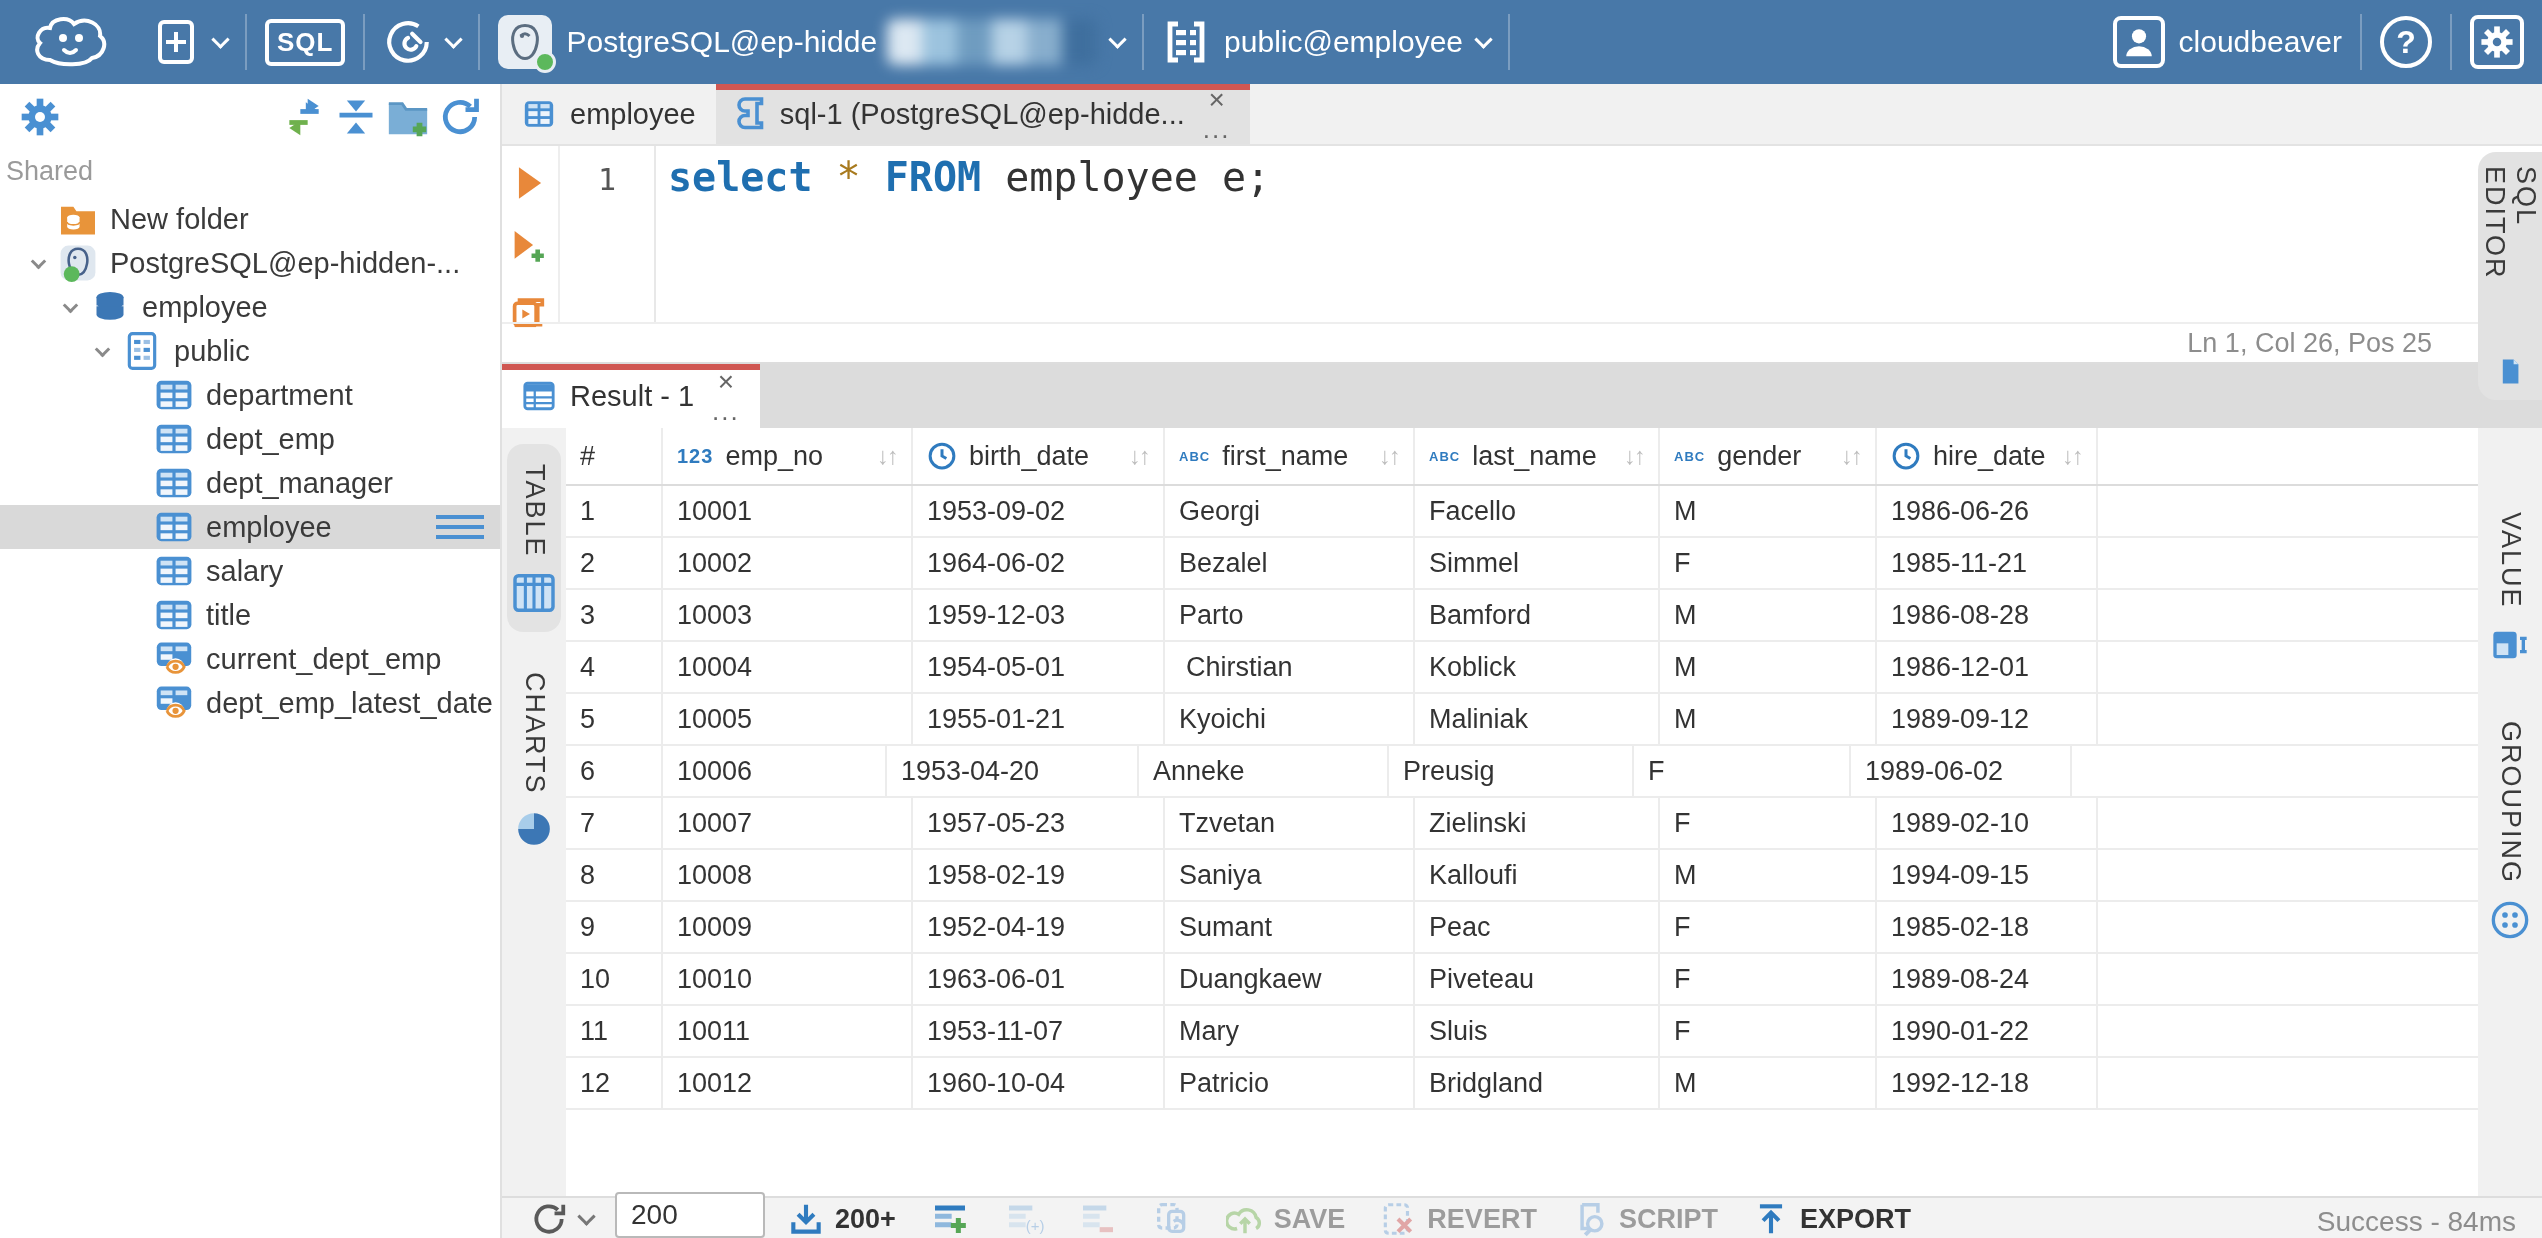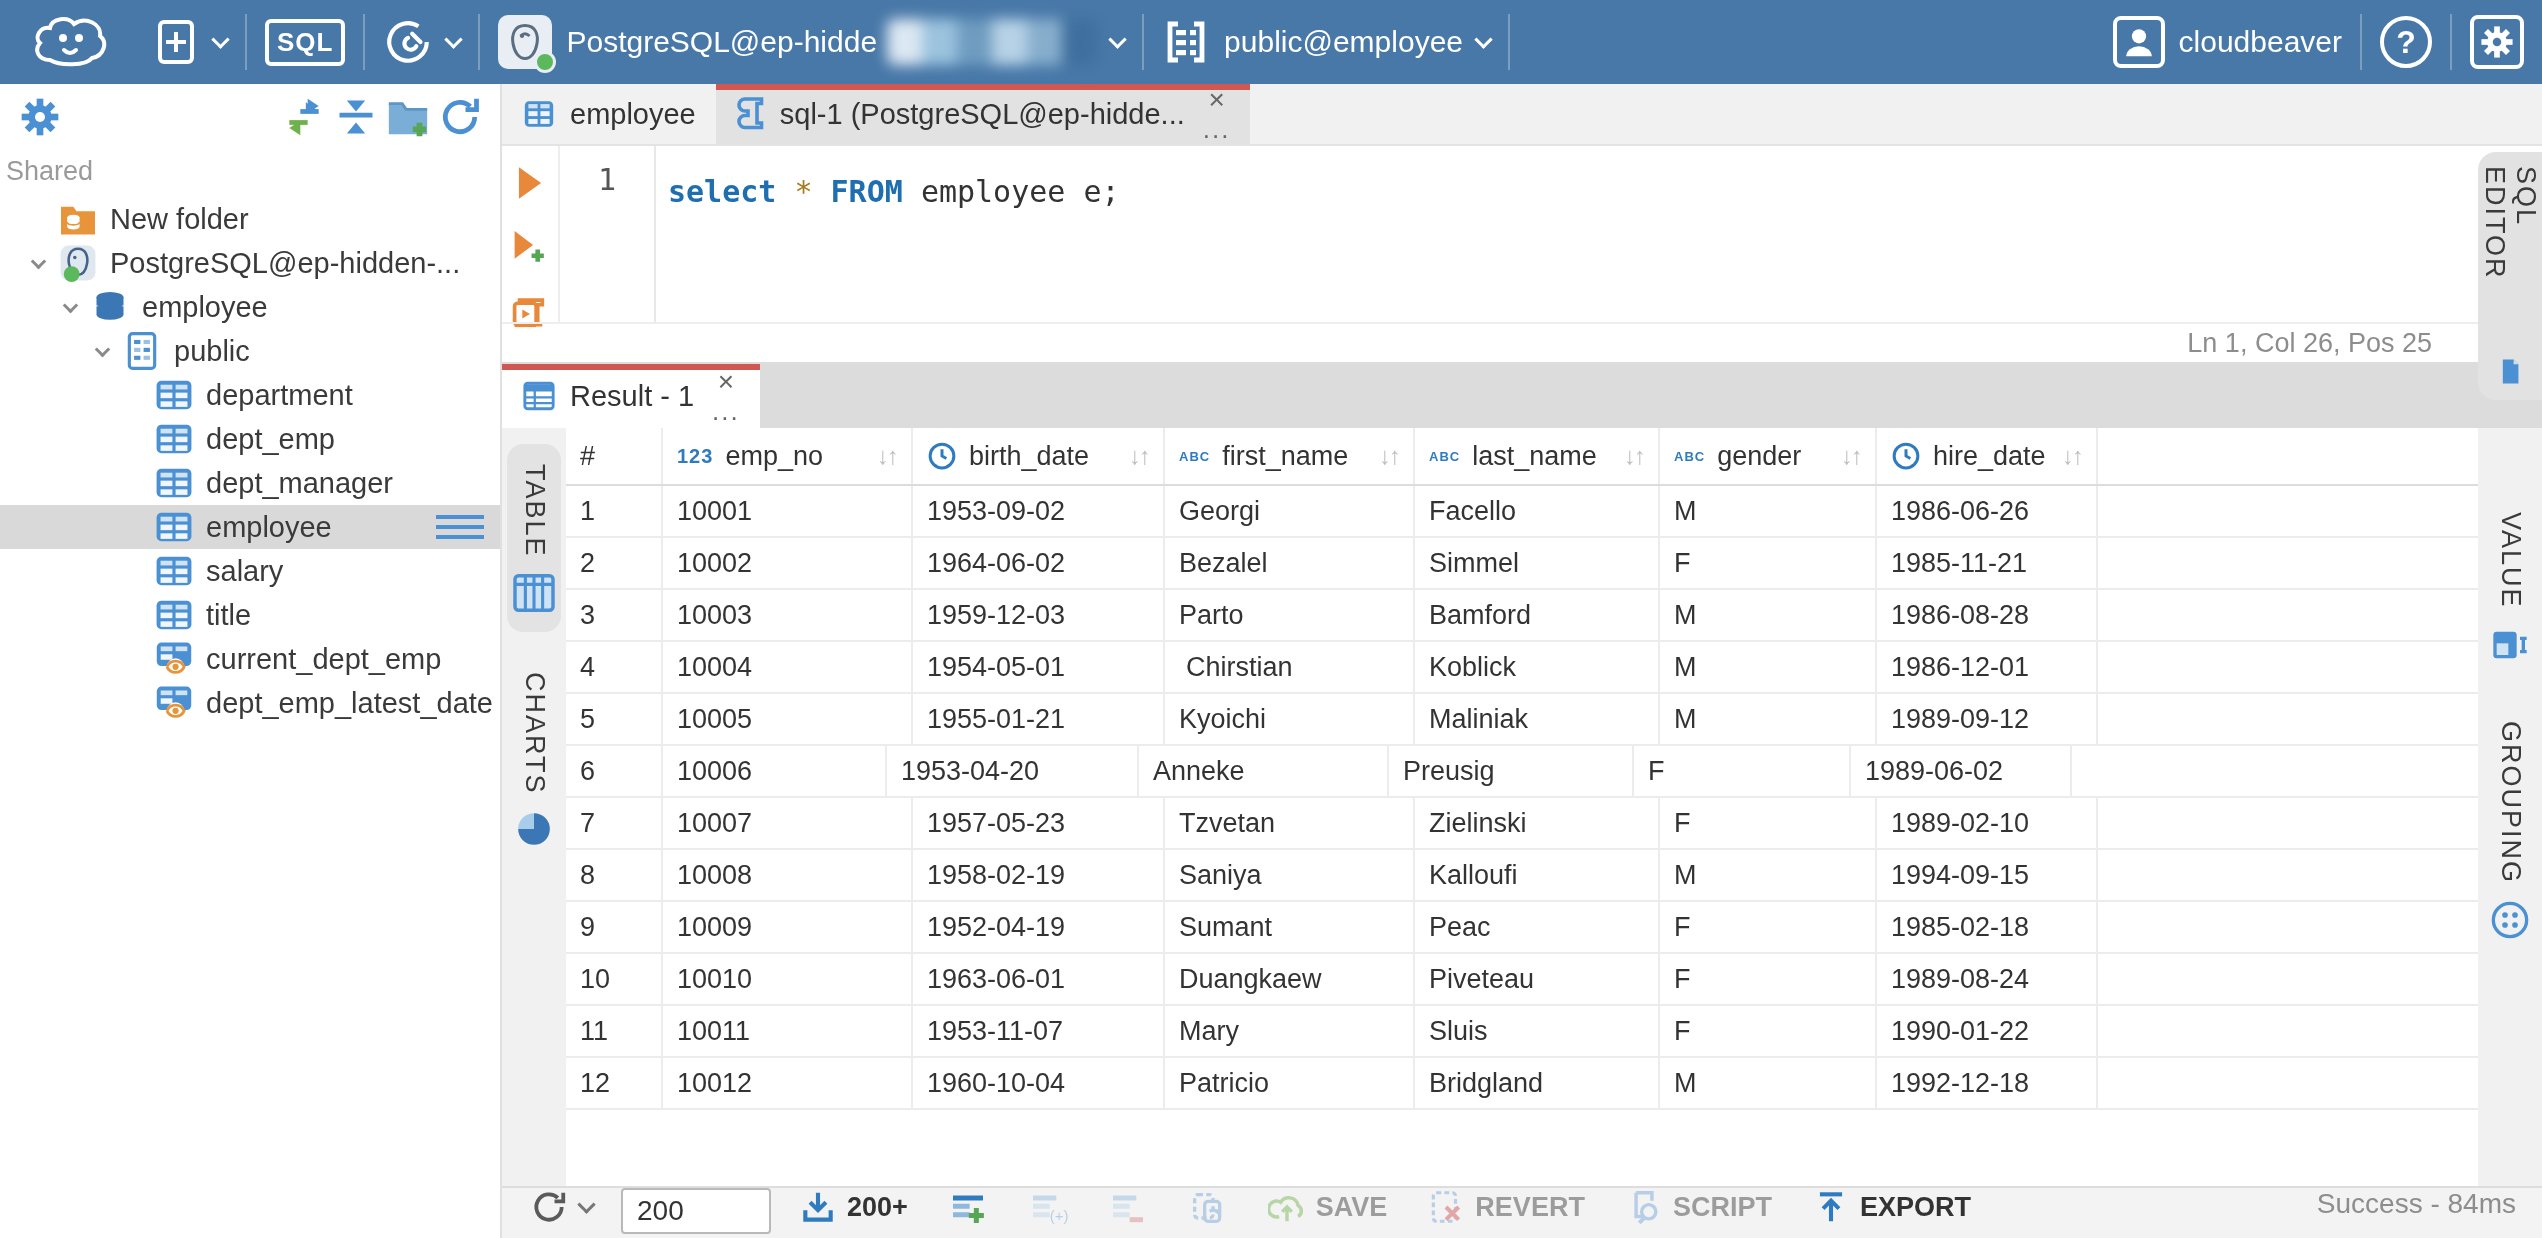--- a/index.html
+++ b/index.html
@@ -56,21 +56,21 @@
   .tab-ctrl { display:flex; flex-direction:column; align-items:center; margin-left:18px; line-height:1; }
   .tab-ctrl .x { font-size:28px; color:#666; cursor:pointer; }
   .tab-ctrl .dots { font-size:26px; color:#666; letter-spacing:2px; cursor:pointer; margin-top:2px; }
 
   
   .editor-wrap { height:218px; flex:0 0 auto; display:flex; flex-direction:column; border-bottom:2px solid #ddd; }
   .editor { flex:1; display:flex; min-height:0; }
   .runbar { width:58px; flex:0 0 auto; display:flex; flex-direction:column; align-items:center; padding-top:18px; gap:26px; border-right:2px solid #eee; }
   .runbar .rbtn { cursor:pointer; display:flex; }
   .gutter { width:96px; flex:0 0 auto; border-right:2px solid #e8e8e8; color:#555; font-family:"DejaVu Sans Mono", monospace; font-size:30px; text-align:center; padding-top:16px; }
-  .code { flex:1; font-family:"DejaVu Sans Mono", monospace; font-size:30px; padding:28px 0 0 12px; white-space:pre; color:#333; }
+  .code { flex:1; font-family:"DejaVu Sans Mono", monospace; font-size:40px; padding:8px 0 0 12px; white-space:pre; color:#333; }
   .code .kw { color:#1f6fb0; font-weight:bold; }
   .code .star { color:#a87a1e; }
   .editor-status { height:40px; flex:0 0 auto; border-top:2px solid #eee; display:flex; align-items:center; justify-content:flex-end; padding-right:110px; color:#8d8d8d; font-size:27px; }
 
   
   .vtext { writing-mode:vertical-rl; text-orientation:mixed; font-size:27px; color:#3a3a3a; letter-spacing:2px; }
   .vtab { display:flex; flex-direction:column; align-items:center; gap:16px; cursor:pointer; }
   .sql-editor-vtab { position:absolute; right:0; top:68px; width:64px; height:248px; background:#e2e2e2; border-radius:18px 0 0 18px; z-index:5; justify-content:center; padding:14px 0; }
 
   .result-tabstrip { height:64px; flex:0 0 auto; background:#dcdcdc; display:flex; }
@@ -95,21 +95,21 @@
   .grow.head { border-bottom:2px solid #dcdcdc; }
   .gcell { flex:0 0 auto; display:flex; align-items:center; padding:0 14px; height:50px; border-right:2px solid #ececec; overflow:hidden; white-space:nowrap; }
   .grow.head .gcell { height:56px; color:#333; }
   .gcell .cticon { color:#2f7bbf; font-weight:bold; margin-right:12px; flex:0 0 auto; display:flex; align-items:center; }
   .cticon.num { font-size:20px; letter-spacing:1px; }
   .cticon.str { font-size:13px; letter-spacing:1px; }
   .sort { margin-left:auto; color:#bdbdbd; font-size:24px; letter-spacing:-2px; cursor:pointer; padding-left:10px; }
   .gfill { flex:1; border-right:0; }
 
   
-  .statusbar { height:52px; flex:0 0 auto; background:#f3f3f3; border-top:2px solid #ddd; display:flex; align-items:flex-start; padding:0 26px 0 16px; gap:16px; }
+  .statusbar { height:42px; flex:0 0 auto; background:#f3f3f3; border-top:2px solid #ddd; display:flex; align-items:flex-end; padding:0 26px 0 16px; gap:10px; }
   .sb-btn { display:flex; align-items:center; gap:10px; cursor:pointer; padding:0 12px; font-size:27px; color:#333; white-space:nowrap; }
   .sb-btn.disabled { opacity:.45; cursor:default; }
   .sb-btn .lbl { font-weight:bold; }
   .rows-input { width:150px; height:46px; border:2px solid #b9b9b9; border-radius:4px; background:#fff; font-size:28px; padding:0 14px; color:#333; outline:none; font-family:"Liberation Sans", sans-serif; }
   .status-msg { margin-left:auto; color:#8d8d8d; font-size:28px; }
   svg { display:block; }
 </style>
 </head>
 <body>
 

